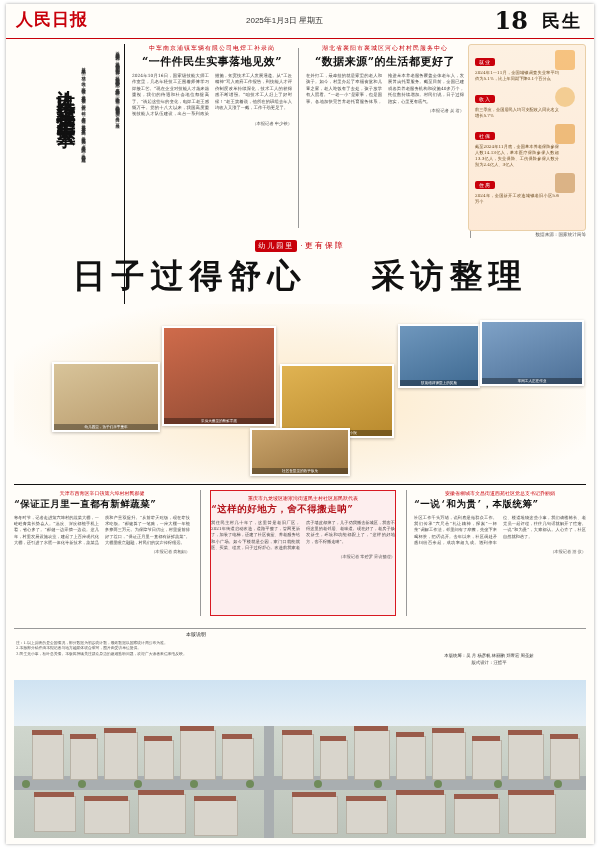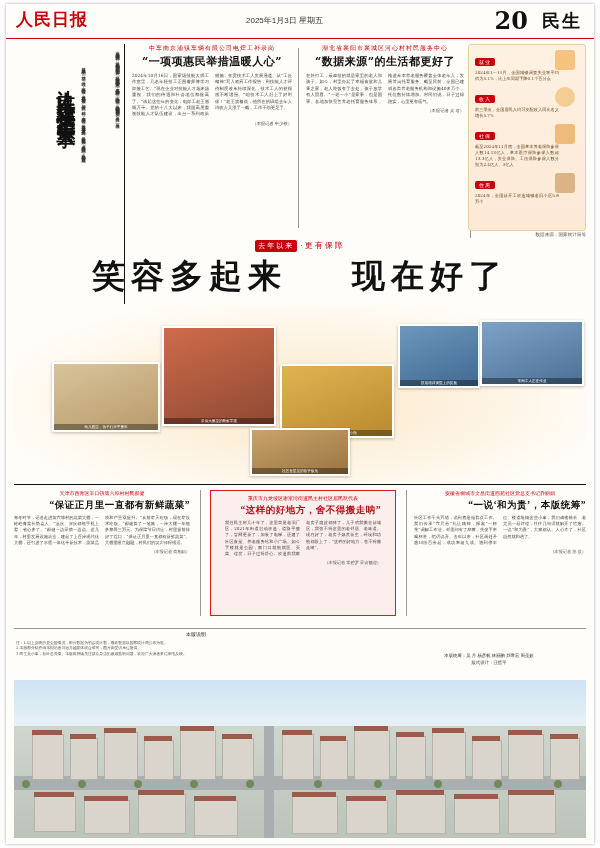--- a/index.html
+++ b/index.html
@@ -116,28 +116,28 @@
     background:radial-gradient(ellipse at 50% 55%,#fde9c8 0%,#fdf3e2 45%,#fffdf9 78%);
   }
   .ph{position:absolute;border:2px solid #fff;box-shadow:0 1px 3px rgba(0,0,0,.25);overflow:hidden;}
   .ph .cap{position:absolute;left:0;bottom:0;width:100%;font-size:3.6px;color:#fff;
     background:rgba(0,0,0,.35);text-align:center;line-height:6px;}
   
   .band{position:absolute;left:8px;top:486px;width:572px;height:136px;}
   .story{position:absolute;top:0;}
   .story .eyebrow{font-size:5px;color:#c8000a;text-align:center;margin-bottom:3px;}
   .story h4{
-    margin:0 0 4px 0;text-align:right;font-size:9.5px;font-weight:bold;color:#111;
-    font-family:Liberation Serif, serif;line-height:12px;letter-spacing:.5px;
+    margin:0 0 4px 0;text-align:left;font-size:9.5px;font-weight:bold;color:#111;
+    font-family:Liberation Mono, monospace;line-height:12px;letter-spacing:.5px;
   }
   .story .body{font-size:4.2px;line-height:6.2px;color:#444;text-align:justify;
     font-family:"DejaVu Serif","Liberation Serif",serif;column-gap:6px;}
   .story .byline{font-size:4.2px;color:#555;text-align:right;margin-top:3px;}
   .story.mid{
-    background:#fdeeee;border:1.5px solid #d81922;padding:4px 14px;box-sizing:border-box;
+    background:#fdeeee;border:1.5px solid #d81922;padding:4px 0;box-sizing:border-box;
   }
   .story.mid h4{color:#b3121a;}
   
   .notes{
     position:absolute;left:10px;top:628px;width:360px;font-size:3.8px;
     line-height:5.6px;color:#555;font-family:"DejaVu Serif","Liberation Serif",serif;
   }
   .notes .t{text-align:center;font-size:5px;color:#222;margin-bottom:2px;}
   .credits{
     position:absolute;right:10px;top:648px;width:190px;text-align:center;
@@ -156,33 +156,33 @@
 </style>
 </head>
 <body>
 
 <div class="page">
   <div class="sheet">
 
     <div class="masthead">
       <div class="logo">人民日报</div>
       <div class="date-line">2025年1月3日 星期五</div>
-      <div class="page-no">20</div>
+      <div class="page-no">18</div>
       <div class="section-name">民生</div>
     </div>
 
     <div class="left-col">
       <div class="vtitle">让人民过上幸福生活是头等大事</div>
       <div class="vbody">近日推进共同富裕的重要内容，让人民过上幸福生活是我们党一切工作的出发点和落脚点。各地区各部门坚持以人民为中心的发展思想，在发展中保障和改善民生，不断增进民生福祉，人民群众的获得感幸福感安全感更加充实、更有保障、更可持续。</div>
       <div class="vbody b2">就业是最基本的民生。稳就业、促增收，完善社会保障体系，健全基本公共服务制度体系，加强普惠性、基础性、兜底性民生建设，让改革发展成果更多更公平惠及全体人民。一件件民生实事落地见效，一项项惠民举措温暖人心，人民群众的日子越过越红火。</div>
     </div>
 
     <div class="news" style="left:126px;width:160px;">
       <div class="kicker">中车南京浦镇车辆有限公司电焊工补录岗</div>
-      <h3>“一项项惠民举措温暖人心”</h3>
+      <h3>“一件件民生实事落地见效”</h3>
       <div class="body" style="column-count:2;">2024年10月16日，国家级技能大师工作室里，几名年轻技工正围着师傅学习焊接工艺。“现在企业对技能人才越来越重视，我们的待遇和社会地位都提高了。”谈起这些年的变化，电焊工老王感慨万千。党的十八大以来，我国高度重视技能人才队伍建设，出台一系列政策措施，拓宽技术工人发展通道。从“工匠精神”写入政府工作报告，到技能人才评价制度改革持续深化，技术工人的获得感不断增强。“咱技术工人赶上了好时候！”老王笑着说，他所在的班组去年人均收入又涨了一截，工作干劲更足了。</div>
       <div class="byline">（本报记者 申少铁）</div>
     </div>
     <div class="vsep" style="left:292px;top:44px;height:180px;"></div>
 
     <div class="news" style="left:300px;width:158px;">
       <div class="kicker">湖北省襄阳市襄城区河心村村民服务中心</div>
       <h3>“数据来源”的生活都更好了</h3>
       <div class="body" style="column-count:2;">在外打工，最牵挂的就是家里的老人和孩子。如今，村里办起了幸福食堂和儿童之家，老人吃饭有了去处，孩子放学有人照看。“一老一小”是家事，也是国事。各地加快完善养老托育服务体系，推进基本养老服务覆盖全体老年人，发展普惠托育服务。截至目前，全国已建成各类养老服务机构和设施40多万个，托位数持续增加。村民们说，日子过得踏实，心里更有底气。</div>
       <div class="byline">（本报记者 吴 君）</div>
@@ -208,26 +208,26 @@
       <div class="dc-item">
         <span class="dc-tag">住房</span>
         <div class="dc-icon" style="top:0;background:#cfa06a;"></div>
         <div class="dc-text" style="width:84px;">2024年，全国新开工改造城镇老旧小区5.6万个</div>
       </div>
     </div>
     <div class="dc-credit">数据来源：国家统计局等</div>
 
     <div class="headline-wrap">
       <div class="hl-kicker">
-        <span class="box">去年以来</span><span>·更有保障</span>
+        <span class="box">幼儿园里</span><span>·更有保障</span>
       </div>
       <div class="hl-main">
-        <span>笑容多起来</span>
+        <span>日子过得舒心</span>
         <span style="display:inline-block;width:30px;"></span>
-        <span>现在好了</span>
+        <span>采访整理</span>
       </div>
     </div>
 
     <div class="montage">
       <div class="glow"></div>
       <div class="ph" style="left:38px;top:58px;width:104px;height:66px;background:linear-gradient(160deg,#d8c49a,#b99b6c);">
         <div class="cap">幼儿园里，孩子们乐享童年</div>
       </div>
       <div class="ph" style="left:148px;top:22px;width:110px;height:96px;background:linear-gradient(160deg,#cf6b4b,#8f4a33);">
         <div class="cap">采摘大棚里的新鲜果蔬</div>

